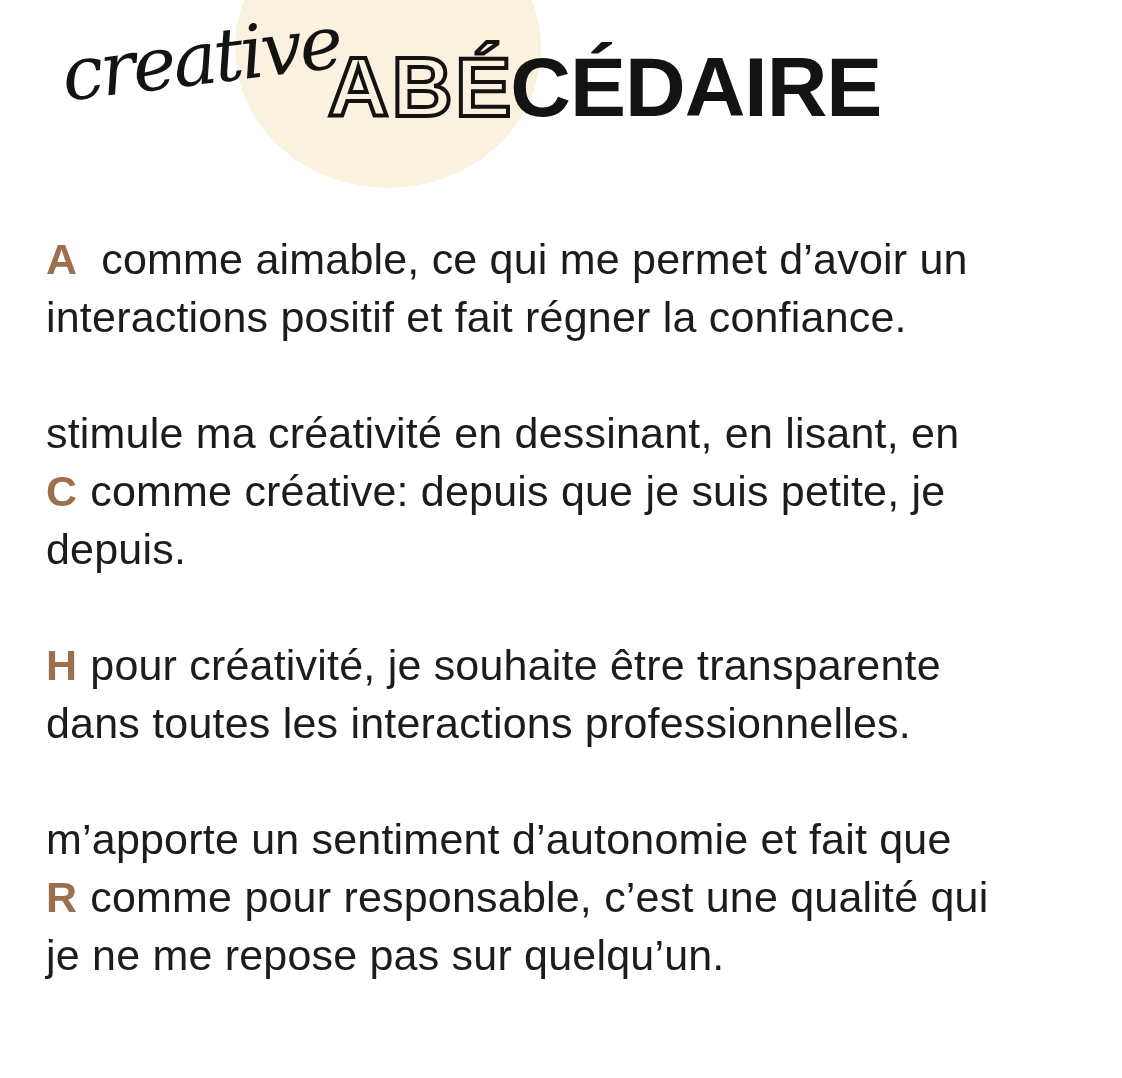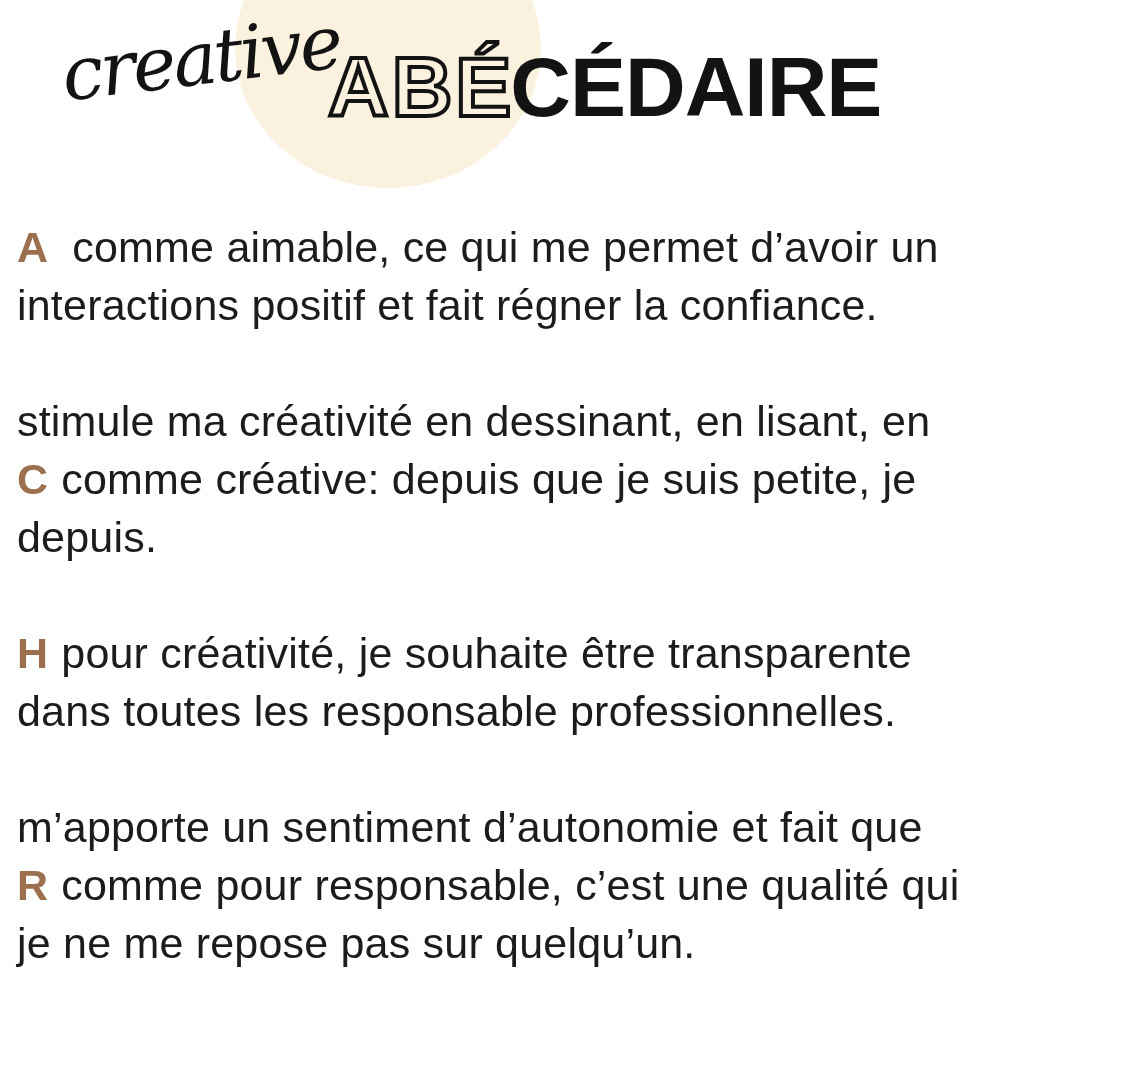--- a/index.html
+++ b/index.html
@@ -56,21 +56,22 @@
   }
   .logo-solid {
     color: #131313;
     letter-spacing: -1px;
     margin-left: -4px;
   }
 
   
   .entries {
     position: relative;
-    padding: 218px 30px 0 17px;
+    padding: 218px 30px 0 46px;
+    margin-top: 12px;
   }
   .entry { margin-bottom: 58px; }
   .line {
     font-size: 43px;
     line-height: 58px;
     font-weight: 500;
     color: #1c1c1c;
     letter-spacing: 0.2px;
     white-space: nowrap;
   }
@@ -109,21 +110,21 @@
       <div class="line">
         <span class="lead-letter">C</span><span>comme créative: depuis que je suis petite, je</span>
       </div>
       <div class="line">depuis.</div>
     </div>
 
     <div class="entry entry-h">
       <div class="line">
         <span class="lead-letter">H</span><span>pour créativité, je souhaite être transparente</span>
       </div>
-      <div class="line">dans toutes les responsable professionnelles.</div>
+      <div class="line">dans toutes les interactions professionnelles.</div>
     </div>
 
     <div class="entry entry-r">
       <div class="line">m’apporte un sentiment d’autonomie et fait que</div>
       <div class="line">
         <span class="lead-letter">R</span><span>comme pour responsable, c’est une qualité qui</span>
       </div>
       <div class="line">je ne me repose pas sur quelqu’un.</div>
     </div>
 

